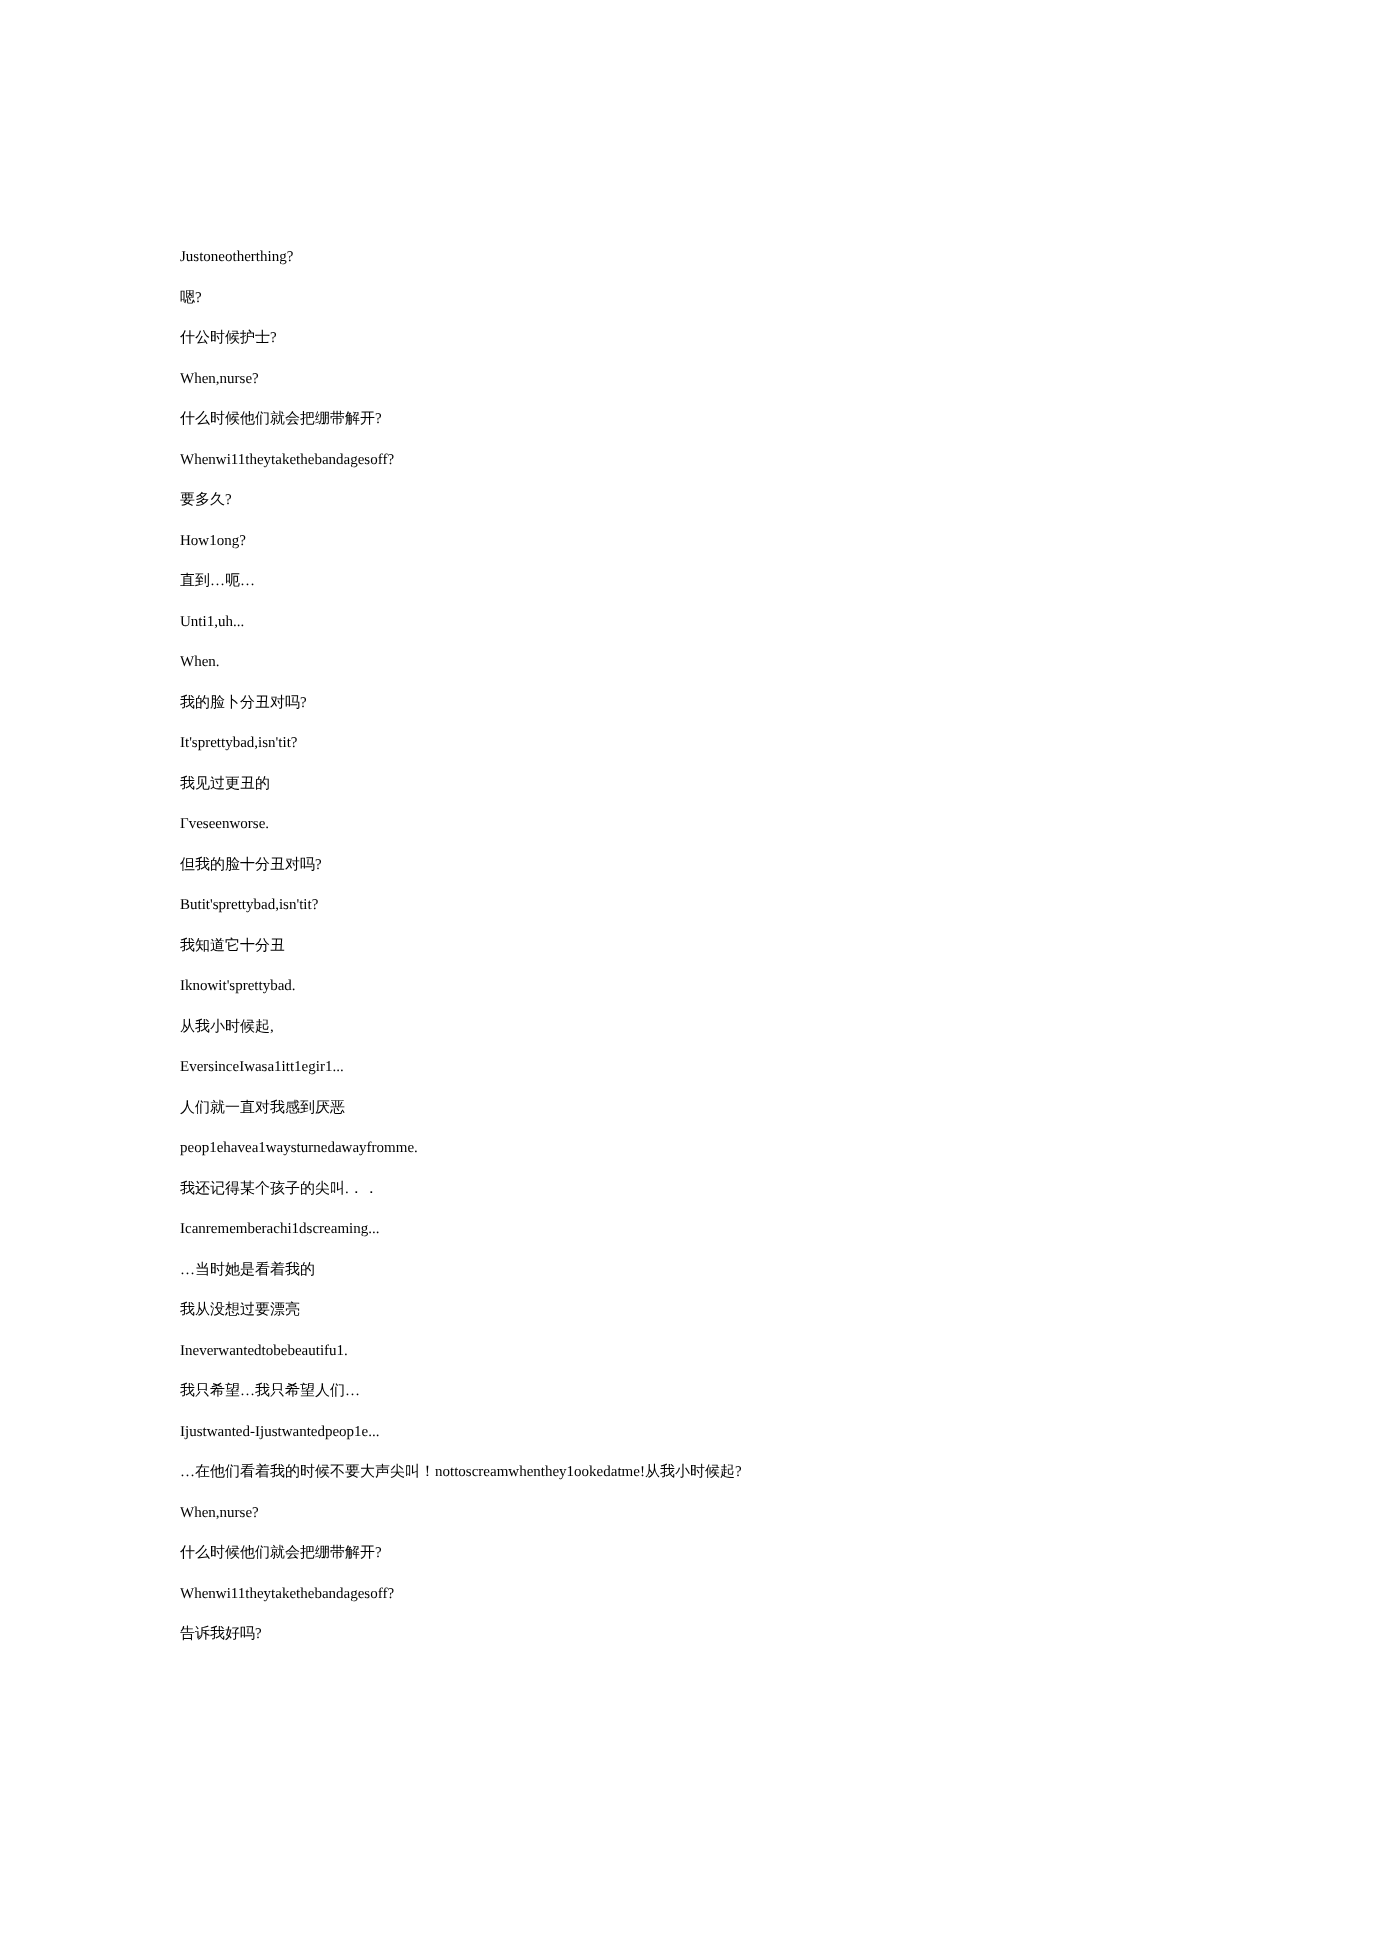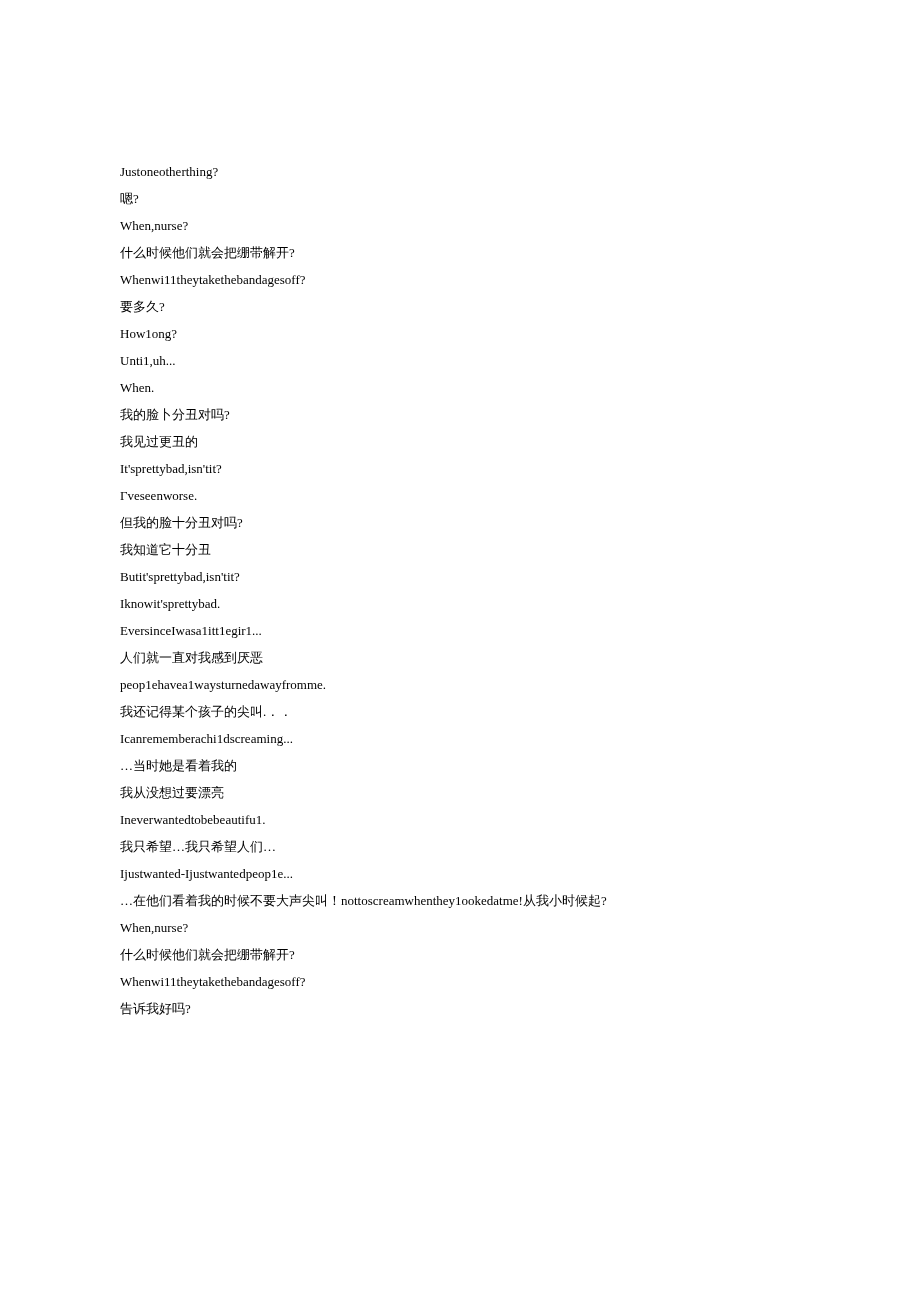--- a/index.html
+++ b/index.html
@@ -7,48 +7,51 @@
     padding: 0;
     background: #ffffff;
     font-family: "Times New Roman", "SimSun", serif;
     width: 920px;
   }
   .page {
     padding: 158px 120px 80px 120px;
     width: 680px;
   }
   .line {
-    font-size: 13px;
+    font-size: 10px;
     line-height: 27px;
     color: #000000;
     white-space: pre-wrap;
     word-break: break-all;
   }
 </style>
 </head>
 <body>
 
 <div class="page">
   <div class="line">Justoneotherthing?</div>
   <div class="line">嗯?</div>
+  <div class="line">什公时候护士?</div>
   <div class="line">When,nurse?</div>
   <div class="line">什么时候他们就会把绷带解开?</div>
   <div class="line">Whenwi11theytakethebandagesoff?</div>
   <div class="line">要多久?</div>
   <div class="line">How1ong?</div>
+  <div class="line">直到…呃…</div>
   <div class="line">Unti1,uh...</div>
   <div class="line">When.</div>
   <div class="line">我的脸卜分丑对吗?</div>
+  <div class="line">It'sprettybad,isn'tit?</div>
   <div class="line">我见过更丑的</div>
-  <div class="line">It'sprettybad,isn'tit?</div>
   <div class="line">Гveseenworse.</div>
   <div class="line">但我的脸十分丑对吗?</div>
+  <div class="line">Butit'sprettybad,isn'tit?</div>
   <div class="line">我知道它十分丑</div>
-  <div class="line">Butit'sprettybad,isn'tit?</div>
   <div class="line">Iknowit'sprettybad.</div>
+  <div class="line">从我小时候起,</div>
   <div class="line">EversinceIwasa1itt1egir1...</div>
   <div class="line">人们就一直对我感到厌恶</div>
   <div class="line">peop1ehavea1waysturnedawayfromme.</div>
   <div class="line">我还记得某个孩子的尖叫.．．</div>
   <div class="line">Icanrememberachi1dscreaming...</div>
   <div class="line">…当时她是看着我的</div>
   <div class="line">我从没想过要漂亮</div>
   <div class="line">Ineverwantedtobebeautifu1.</div>
   <div class="line">我只希望…我只希望人们…</div>
   <div class="line">Ijustwanted-Ijustwantedpeop1e...</div>

